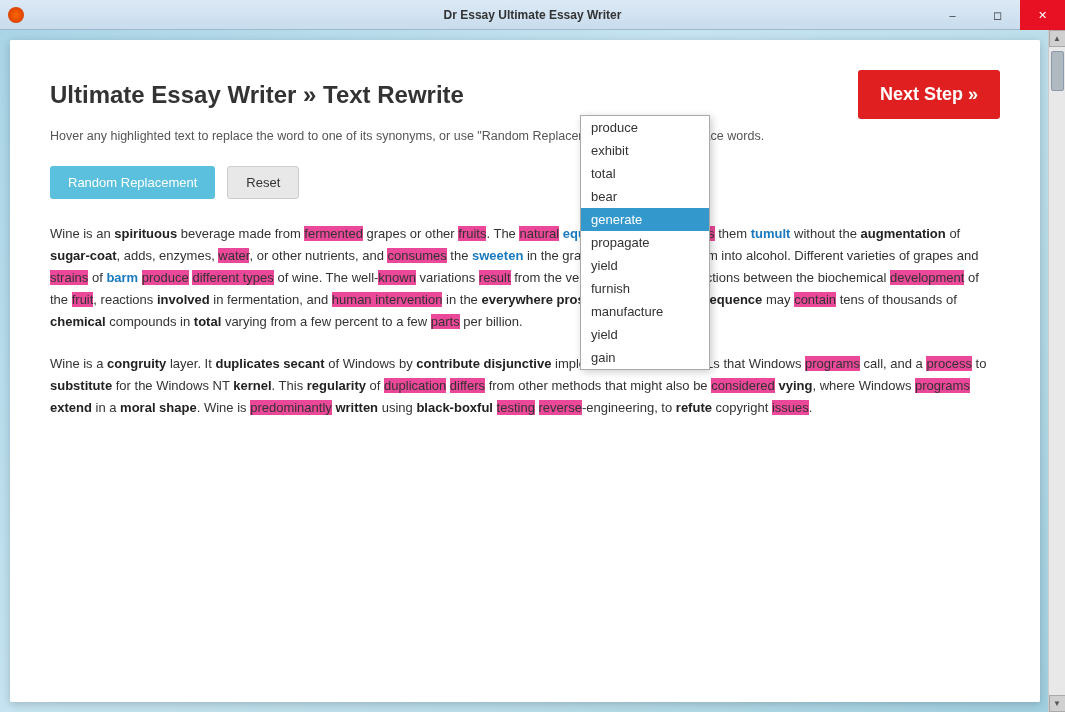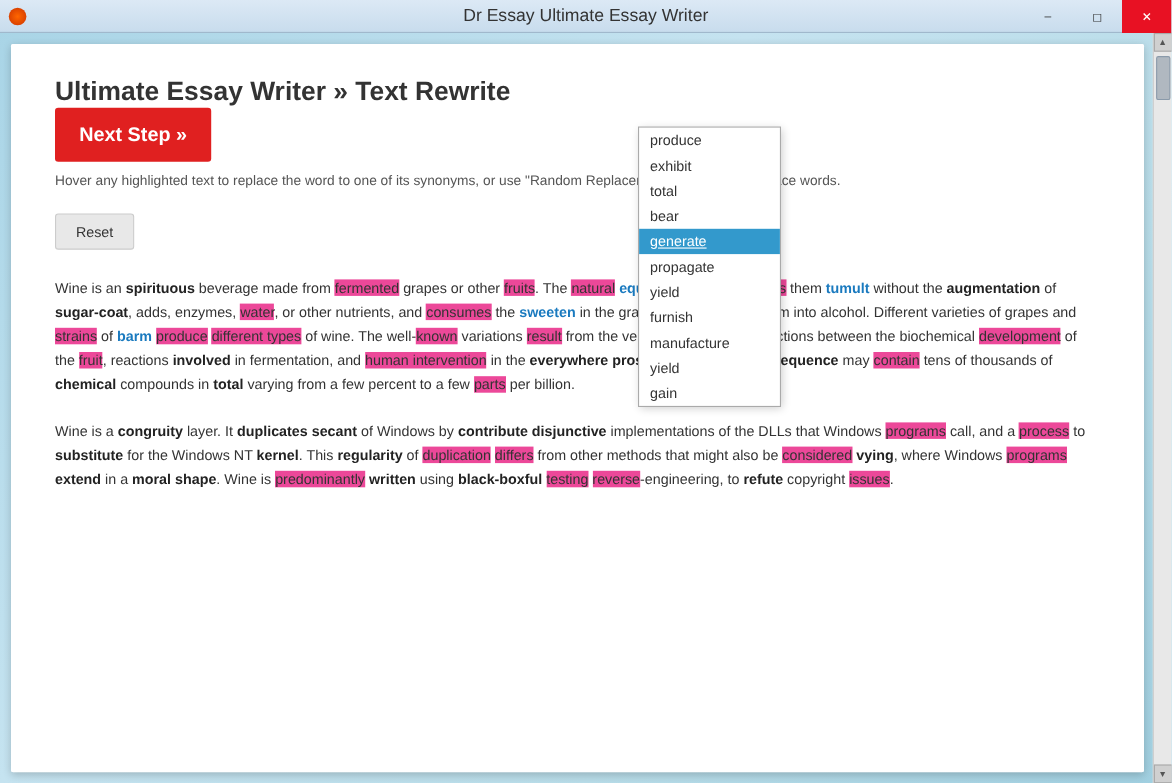--- a/index.html
+++ b/index.html
@@ -16,22 +16,23 @@
     .title-bar {
       background: linear-gradient(to bottom, #dce9f5 0%, #c8dced 100%);
       height: 30px;
       display: flex;
       align-items: center;
       justify-content: center;
       position: relative;
       border-bottom: 1px solid #a0b8cc;
     }
     .title-bar-text {
-      font-size: 16px;
-      color: #333;
+      font-size: 12px;
+      color: #333;
+      font-weight: bold;
     }
     .title-bar-controls {
       position: absolute;
       right: 0;
       top: 0;
       display: flex;
       height: 30px;
     }
     .tb-btn {
       width: 45px;
@@ -105,24 +106,23 @@
     .content-inner {
       padding: 30px 40px 30px 40px;
       height: 100%;
       overflow-y: auto;
       background: white;
     }
 
     
     .header-row {
       display: flex;
-      align-items: flex-start;
+      align-items: center;
       justify-content: space-between;
       margin-bottom: 8px;
-      flex-direction: column;
     }
     .page-title {
       font-size: 24px;
       font-weight: bold;
       color: #333;
     }
     .next-step-btn {
       background: #e02020;
       color: white;
       border: none;
@@ -156,21 +156,20 @@
     }
     .dropdown-item {
       padding: 4px 10px;
       font-size: 13px;
       color: #333;
       cursor: pointer;
     }
     .dropdown-item.selected {
       background: #3399cc;
       color: white;
-      text-decoration: underline;
     }
 
     
     .buttons-row {
       display: flex;
       gap: 12px;
       margin-bottom: 24px;
       margin-top: 10px;
     }
     .action-btn {
@@ -230,20 +229,21 @@
   <div class="content-inner">
 
     <div class="header-row">
       <h1 class="page-title">Ultimate Essay Writer » Text Rewrite</h1>
       <button class="next-step-btn">Next Step »</button>
     </div>
 
     <p class="subtitle">Hover any highlighted text to replace the word to one of its synonyms, or use "Random Replacement" to randomly replace words.</p>
 
     <div class="buttons-row">
+      <button class="action-btn btn-random">Random Replacement</button>
       <button class="action-btn btn-reset">Reset</button>
     </div>
 
     <div class="dropdown-container">
       <div class="dropdown-menu">
         <div class="dropdown-item">produce</div>
         <div class="dropdown-item">exhibit</div>
         <div class="dropdown-item">total</div>
         <div class="dropdown-item">bear</div>
         <div class="dropdown-item selected">generate</div>

